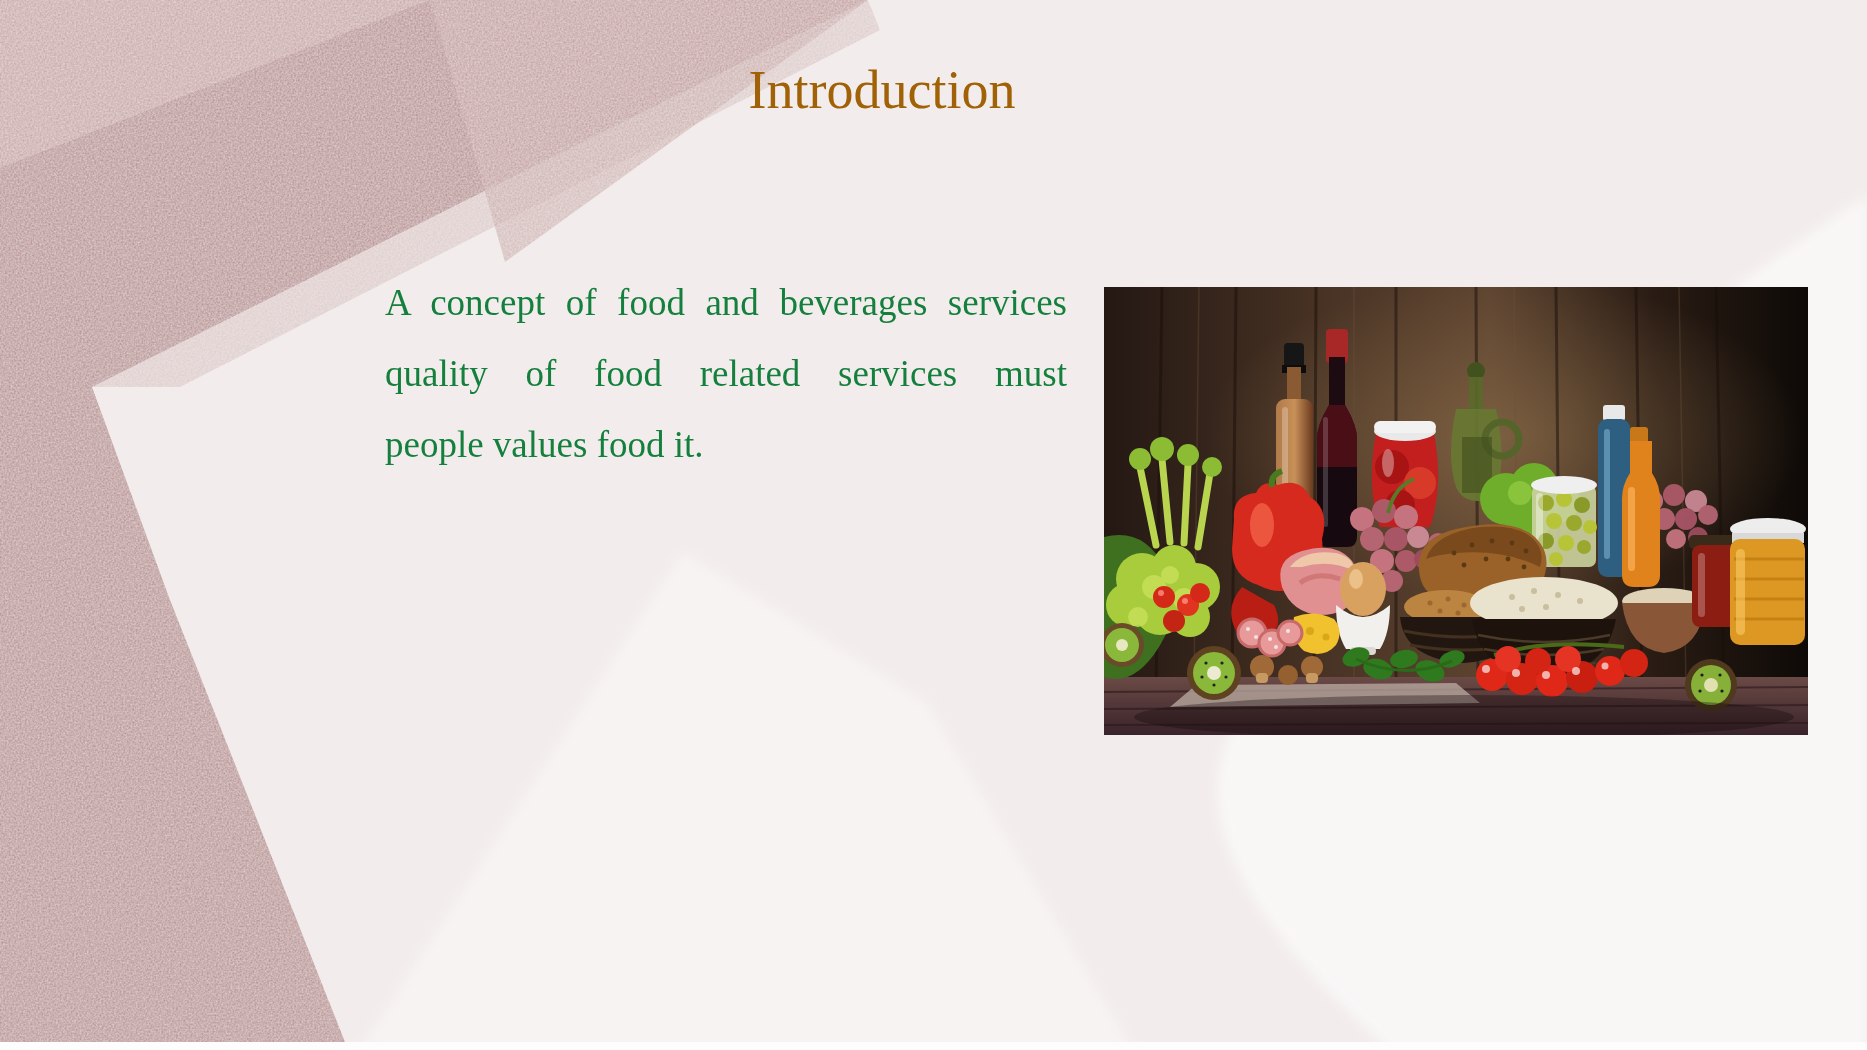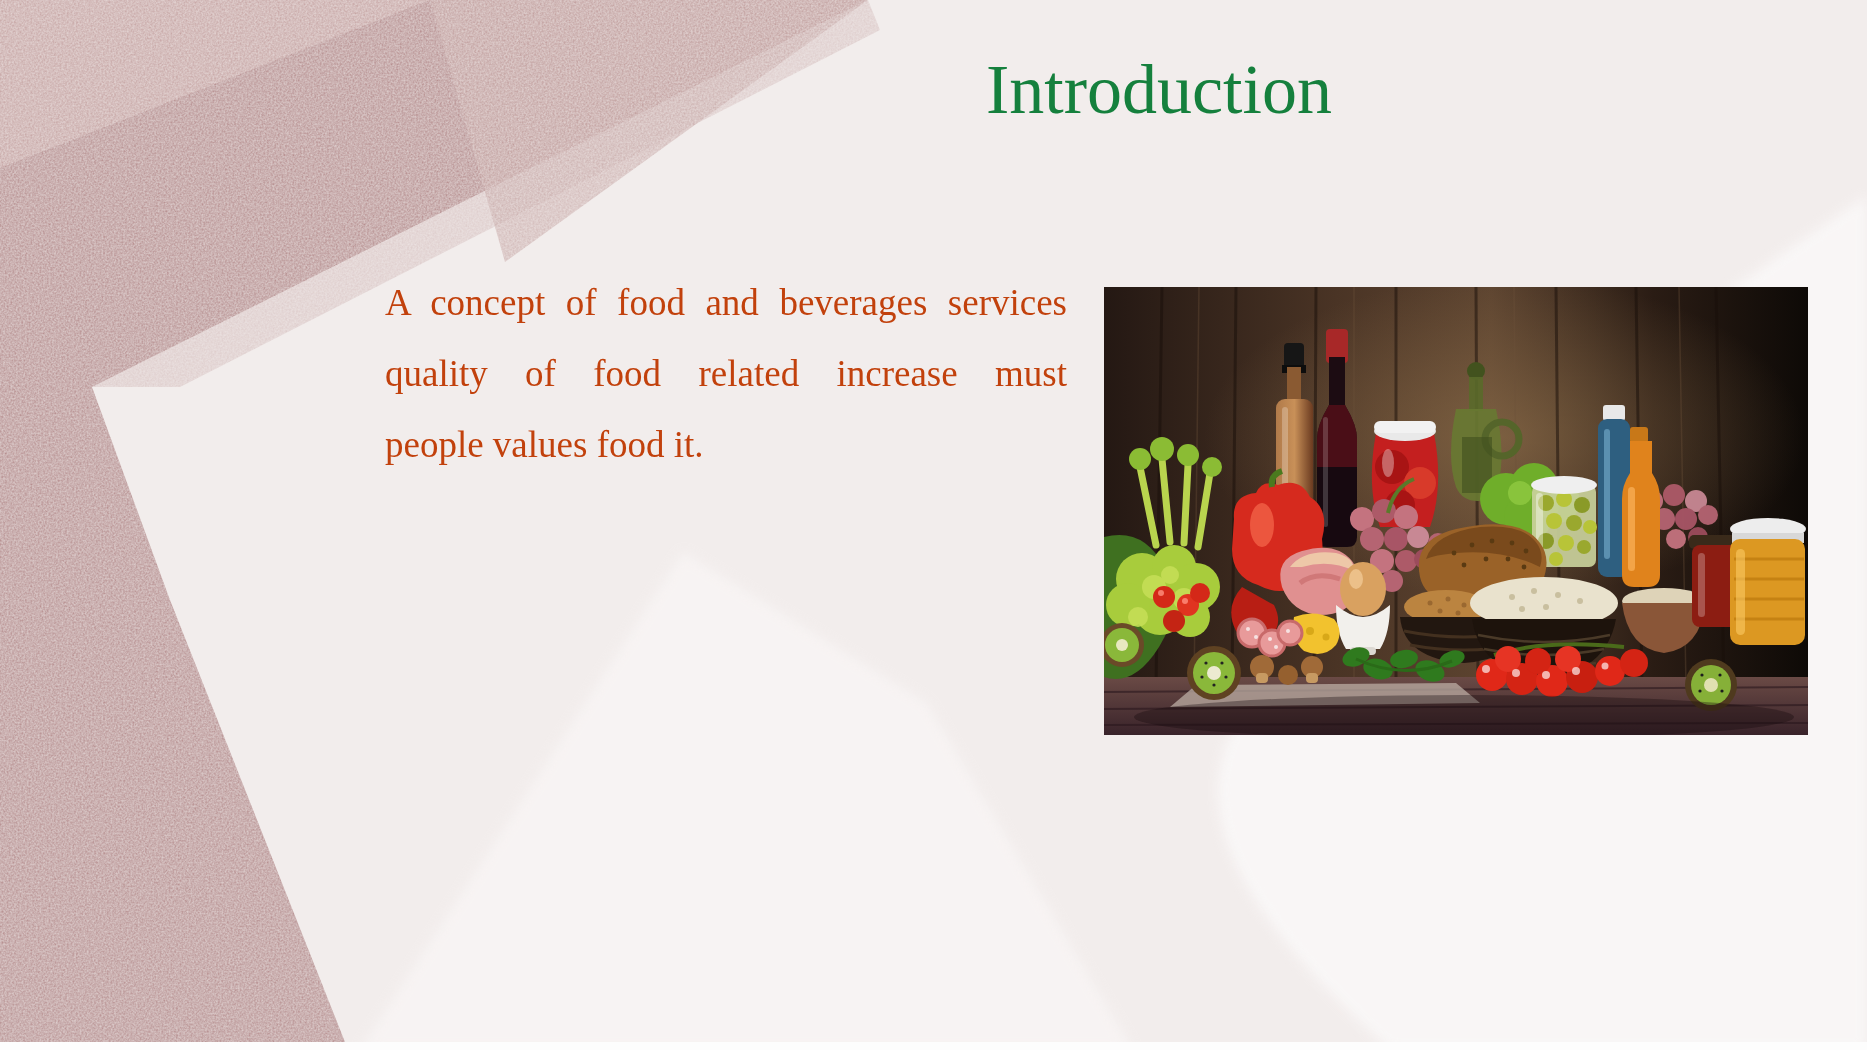--- a/index.html
+++ b/index.html
@@ -6,28 +6,28 @@
   .slide{
     position:relative;
     width:1867px;height:1050px;
     background:#f2edec;
     overflow:hidden;
     font-family:"Liberation Serif", serif;
   }
   .bg{position:absolute;left:0;top:0;width:1867px;height:1050px;display:block;}
   .title{
     position:absolute;left:432px;top:50px;width:900px;
-    text-align:right;
-    font-size:70px;line-height:80px;
-    color:#15803d;
+    text-align:center;
+    font-size:54px;line-height:80px;
+    color:#a16207;
     letter-spacing:0px;
   }
   .bodytext{
     position:absolute;left:385px;top:267px;width:682px;
-    color:#c2410c;
+    color:#15803d;
     font-size:37px;
   }
   .bodytext .line{
     height:71px;line-height:71px;
     text-align:justify;
     text-align-last:justify;
     white-space:nowrap;
   }
   .bodytext .line.last{
     text-align-last:left;
@@ -63,21 +63,21 @@
 
     <path d="M1867,195 C1520,430 1270,640 1230,735 C1180,840 1290,960 1390,1050 L1867,1050 Z" fill="#fbf9f9" opacity="0.8" filter="url(#softblur)"></path>
     <polygon points="683,552 927,703 1133,1050 360,1050" fill="#faf7f7" opacity="0.65" filter="url(#softblur)"></polygon>
     <rect x="0" y="1042" width="1867" height="8" fill="#fdfdfd"></rect>
   </svg>
 
   <div class="title">Introduction</div>
 
   <div class="bodytext">
     <div class="line">A concept of food and beverages services</div>
-    <div class="line">quality of food related increase must</div>
+    <div class="line">quality of food related services must</div>
     <div class="line last">people values food it.</div>
   </div>
 
   <div class="photo">
     <svg viewBox="0 0 704 448" role="img" aria-label="Photo of assorted fresh food and beverages - vegetables, fruit, wine bottles, jars, bread and bowls of grain on a dark wooden table">
       <defs>
         <linearGradient id="wood" x1="0" y1="0" x2="1" y2="0">
           <stop offset="0" stop-color="#241813"></stop>
           <stop offset="0.33" stop-color="#4a3425"></stop>
           <stop offset="0.55" stop-color="#5d4430"></stop>

